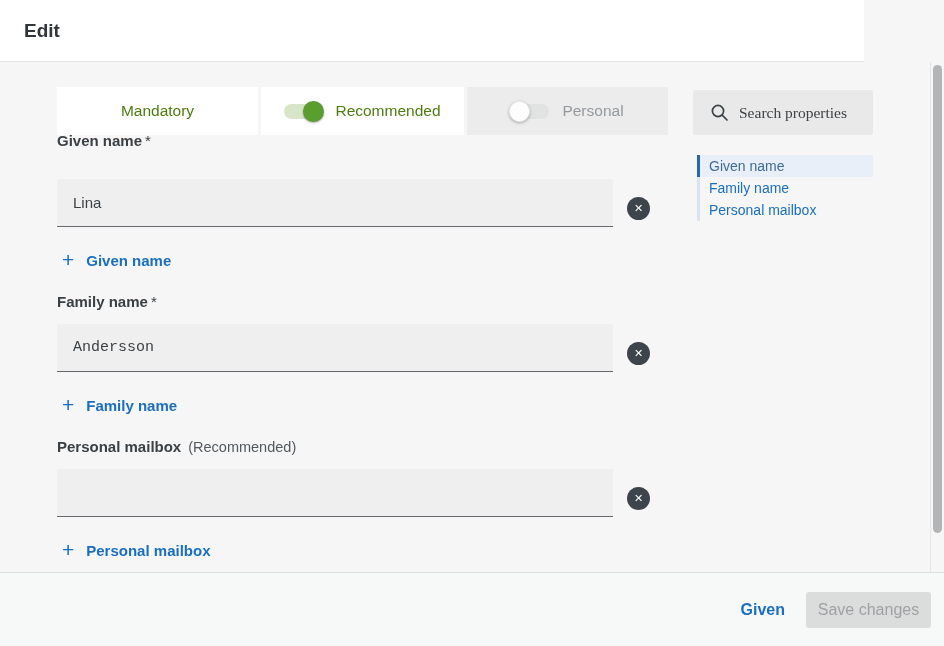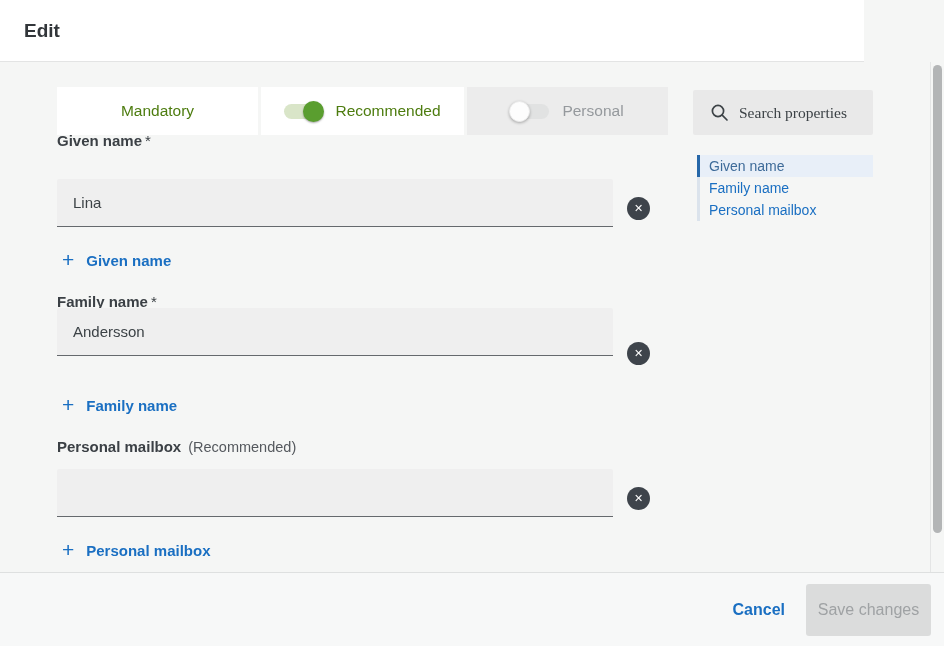--- a/index.html
+++ b/index.html
@@ -107,21 +107,21 @@
     background:#f7f8f8; border-top:1px solid #dee0e0; box-sizing:border-box;
     display:flex; align-items:center; justify-content:flex-end;
     gap:17px; padding-right:13px;
   }
   .cancel-btn {
     background:none; border:none; font-size:16px; font-weight:700;
     color:#1a6fc2; cursor:pointer; font-family:"Liberation Sans", sans-serif;
     padding:0 4px;
   }
   .save-btn {
-    width:125px; height:52px; background:#dbdcdc; border:none; border-radius:3px;
+    width:125px; height:36px; background:#dbdcdc; border:none; border-radius:3px;
     font-size:16px; color:#9fa2a4; font-family:"Liberation Sans", sans-serif;
     cursor:default;
   }
 </style>
 </head>
 <body>
 
 <div class="screen">
 
   <div class="header">
@@ -168,21 +168,21 @@
     <span class="x">✕</span>
   </button>
   <div class="add-link" style="top:248px;">
     <span class="plus">+</span>
     <span class="add-text">Given name</span>
   </div>
 
   <div class="field-label" style="top:293px;text-align:right;">
     <span>Family name</span><span class="req">*</span>
   </div>
-  <input class="text-input" style="top: 308px;" type="text" value="Andersson">
+  <input class="text-input" style="top: 324px; font-family: Liberation Mono, monospace;" type="text" value="Andersson">
   <button class="clear-btn" style="top:342px;">
     <span class="x">✕</span>
   </button>
   <div class="add-link" style="top:393px;">
     <span class="plus">+</span>
     <span class="add-text">Family name</span>
   </div>
 
   <div class="field-label" style="top:438px;">
     <span>Personal mailbox</span><span class="hint">(Recommended)</span>
@@ -193,17 +193,17 @@
   </button>
   <div class="add-link" style="top:538px;">
     <span class="plus">+</span>
     <span class="add-text">Personal mailbox</span>
   </div>
 
   <div class="scroll-divider"></div>
   <div class="scroll-thumb"></div>
 
   <div class="footer">
-    <button class="cancel-btn">Cancel</button>
+    <button class="cancel-btn">Given</button>
     <button class="save-btn" disabled="">Save changes</button>
   </div>
 
 </div>
 
 </body></html>

